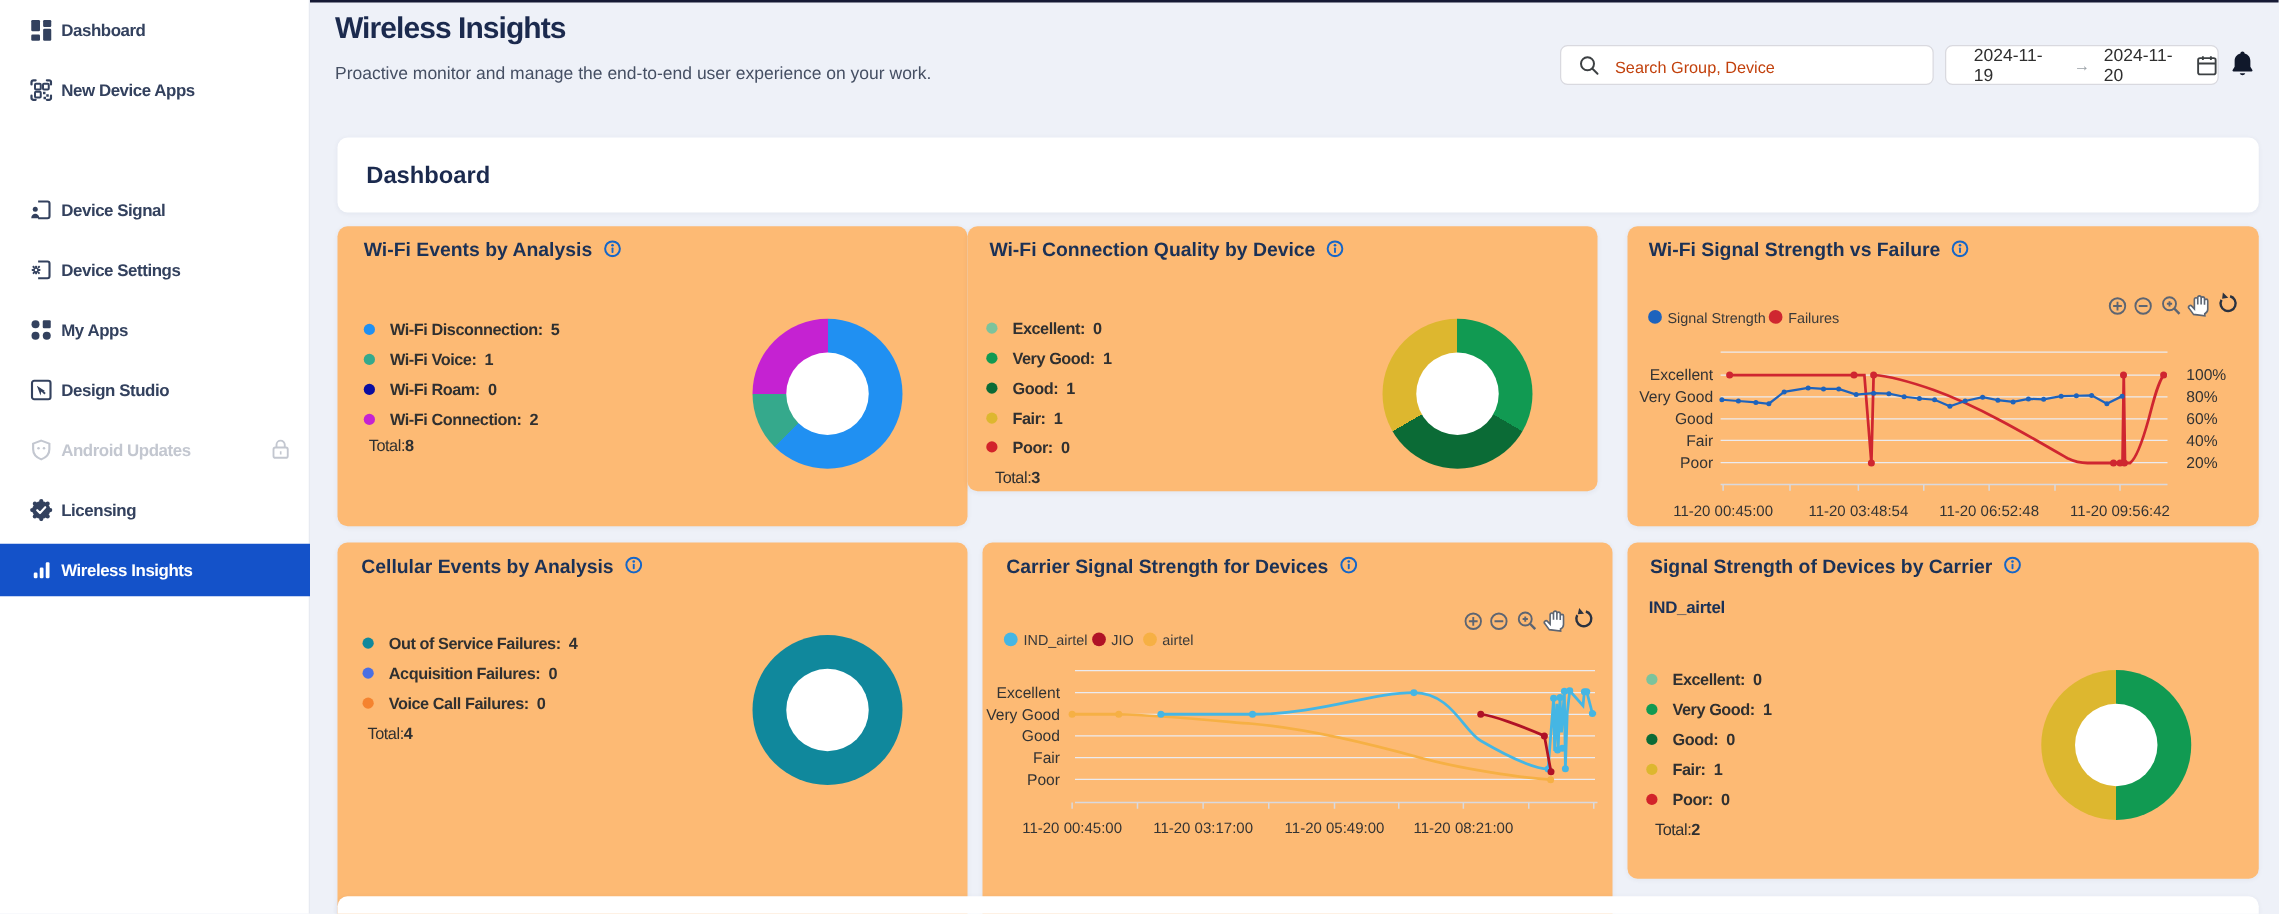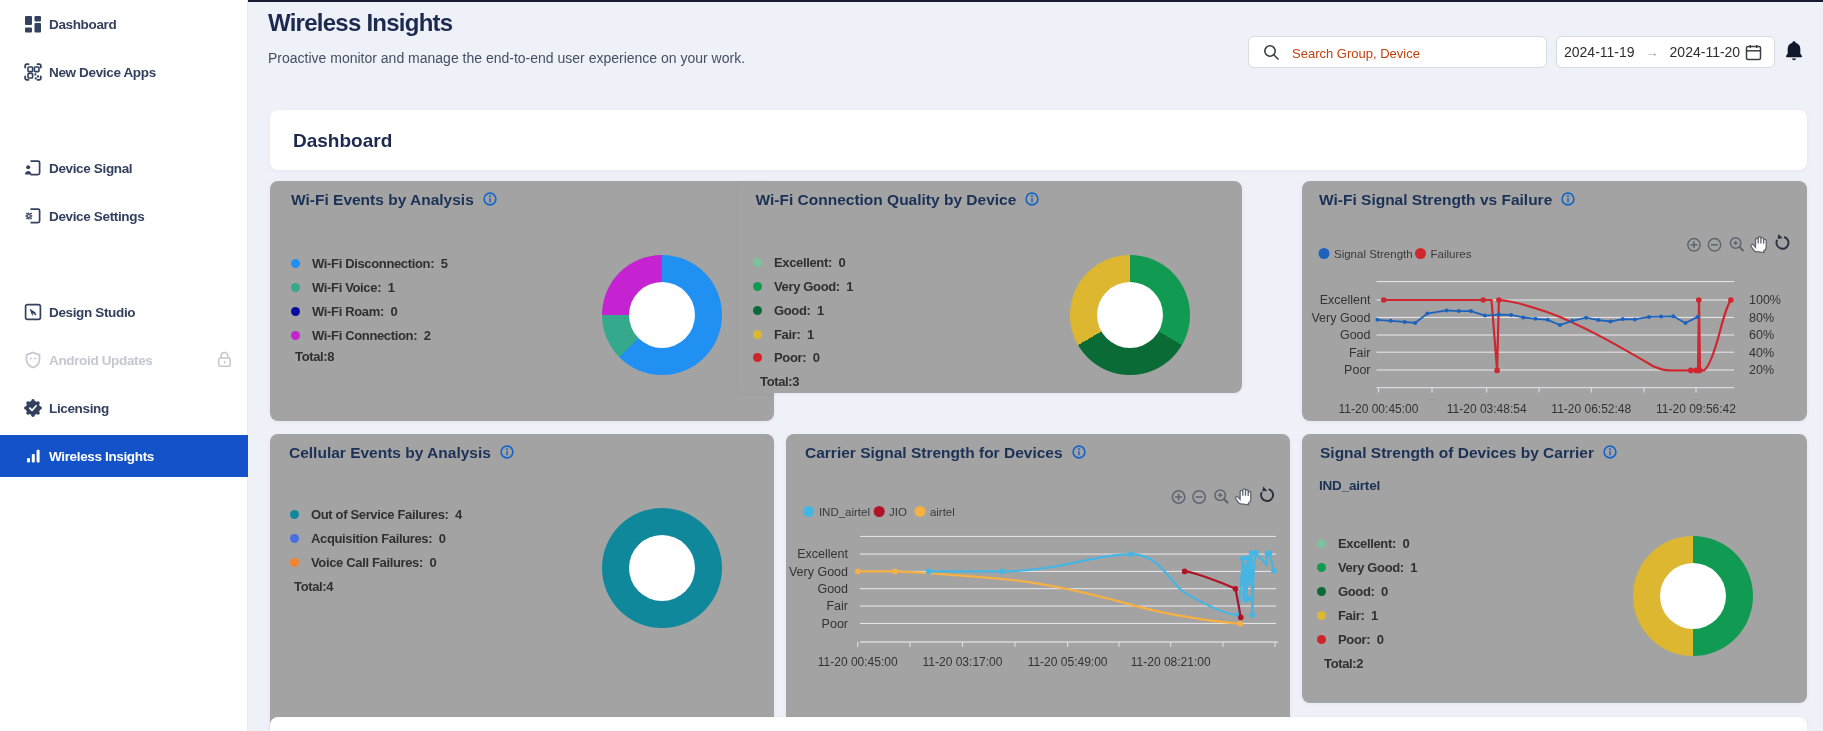--- a/index.html
+++ b/index.html
@@ -14,31 +14,31 @@
 .mi.active{background:#1452c9;color:#fff;height:42px}
 .mi.dis{color:#c3c7d0}
 .lock{position:absolute;left:217px;top:15px;width:15px;height:17px}
 
 .h1{position:absolute;left:268px;top:9px;font-size:24px;letter-spacing:-0.75px;font-weight:bold;color:#1b2a4e}
 .sub{position:absolute;left:268px;top:50px;font-size:14px;color:#454f63}
 .search{position:absolute;left:1248px;top:36px;width:299px;height:32px;background:#fff;border:1px solid #d9d9df;border-radius:6px}
 .search .ph{position:absolute;left:43px;top:9px;font-size:13px;color:#c2410c}
 .search svg{position:absolute;left:14px;top:7px}
 .datebox{position:absolute;left:1556px;top:36px;width:219px;height:32px;background:#fff;border:1px solid #d9d9df;border-radius:6px;display:flex;align-items:center;font-size:14px;color:#2e2e2e}
-.datebox .d1{margin-left:7px}
+.datebox .d1{margin-left:22px}
 .datebox .ar{margin:0 11px;color:#9aa0a6;font-size:13px}
 .bell{position:absolute;left:1784px;top:40px}
 
 .bar{position:absolute;left:270px;width:1537px;background:#fff;border-radius:8px;box-shadow:0 1px 4px rgba(20,30,70,.05)}
-.card{position:absolute;background:#a3a3a3;border-radius:8px;box-shadow:0 1px 4px rgba(20,30,70,.05)}
+.card{position:absolute;background:#fdba74;border-radius:8px;box-shadow:0 1px 4px rgba(20,30,70,.05)}
 .ctitle{position:absolute;left:21px;top:10px;font-size:15.5px;font-weight:bold;color:#1b3156;white-space:nowrap}
 .info{position:relative;display:inline-block;top:1px;margin-left:9px}
 .leg{position:absolute;font-size:13px;letter-spacing:-0.35px;font-weight:bold;color:#303030;white-space:nowrap}
 .leg i{position:absolute;left:-21.5px;top:3px;width:9px;height:9px;border-radius:50%;font-style:normal}
-.tot{position:absolute;font-size:13px;letter-spacing:-0.35px;font-weight:bold;color:#303030}
+.tot{position:absolute;font-size:13px;letter-spacing:-0.35px;font-weight:normal;color:#303030}
 .donut{position:absolute;width:120px;height:120px;border-radius:50%}
 .donut:after{content:"";position:absolute;left:27px;top:27px;width:66px;height:66px;border-radius:50%;background:#fff}
 svg{display:block}
 </style>
 </head>
 <body>
 <div class="topline"></div>
 
 <div class="side">
   <div class="mi" style="top:0">
@@ -99,20 +99,33 @@
             <rect x="6.3" y="8.2" width="2" height="1.5" rx=".4"></rect>
             <rect x="2" y="5.9" width="2" height="1.5" rx=".4" transform="rotate(45 3 6.6)"></rect>
             <rect x="6" y="10.5" width="2" height="1.5" rx=".4" transform="rotate(45 7 11.2)"></rect>
             <rect x="6" y="5.9" width="2" height="1.5" rx=".4" transform="rotate(-45 7 6.6)"></rect>
             <rect x="2" y="10.5" width="2" height="1.5" rx=".4" transform="rotate(-45 3 11.2)"></rect>
           </g>
           <circle cx="4.8" cy="9" r="1" fill="#fff"></circle>
         </svg>
       </span>
       <span class="tx">Device Settings</span>
+    </div>
+  <div class="mi" style="top:240px">
+      <span class="ic">
+        <svg width="18" height="18">
+          <g fill="#33415e">
+            <circle cx="4.4" cy="4.4" r="3.2"></circle>
+            <rect x="10.2" y="1.2" width="6.4" height="6.4" rx="1"></rect>
+            <circle cx="4.4" cy="13.6" r="3.2"></circle>
+            <circle cx="13.4" cy="13.6" r="3.2"></circle>
+          </g>
+        </svg>
+      </span>
+      <span class="tx">My Apps</span>
     </div>
   <div class="mi" style="top:288px">
       <span class="ic">
         <svg width="18" height="18">
           <rect x="1.6" y="1.6" width="14.8" height="14.8" rx="1.8" fill="none" stroke="#33415e" stroke-width="1.7"></rect>
           <path d="M5.5 5.5 l6.5 4.2 -3 .6 -.6 3 z" fill="#33415e"></path>
           <line x1="9.5" y1="9.5" x2="12" y2="12" stroke="#33415e" stroke-width="1.5"></line>
         </svg>
       </span>
       <span class="tx">Design Studio</span>
@@ -209,21 +222,21 @@
           <rect x="6.25" y="6" width="1.5" height="4.4" rx=".65" fill="#1566c8"></rect>
         </svg></span></div>
   <div class="leg" style="left:42px;top:75px"><i style="background:#2090f2"></i>Wi-Fi Disconnection:&nbsp; 5</div>
   <div class="leg" style="left:42px;top:99px"><i style="background:#35a98c"></i>Wi-Fi Voice:&nbsp; 1</div>
   <div class="leg" style="left:42px;top:123px"><i style="background:#0b0da0"></i>Wi-Fi Roam:&nbsp; 0</div>
   <div class="leg" style="left:42px;top:147px"><i style="background:#c522d2"></i>Wi-Fi Connection:&nbsp; 2</div>
   <div class="tot" style="left:25px;top:168px">Total:<b>8</b></div>
   <div class="donut" style="left:332px;top:74px;background:conic-gradient(#2090f2 0 225deg,#35a98c 225deg 270deg,#c522d2 270deg 360deg)"></div>
 </div>
 
-<div class="card" style="left:738px;top:181px;width:504px;height:212px">
+<div class="card" style="left:774px;top:181px;width:504px;height:212px">
   <div class="ctitle" style="left:17.5px">Wi-Fi Connection Quality by Device<span class="info"><svg width="14" height="14">
           <circle cx="7" cy="7" r="5.9" fill="none" stroke="#1566c8" stroke-width="1.6"></circle>
           <circle cx="7" cy="4.2" r="1.05" fill="#1566c8"></circle>
           <rect x="6.25" y="6" width="1.5" height="4.4" rx=".65" fill="#1566c8"></rect>
         </svg></span></div>
   <div class="leg" style="left:36px;top:74px"><i style="background:#7cc39c"></i>Excellent:&nbsp; 0</div>
   <div class="leg" style="left:36px;top:98px"><i style="background:#119a52"></i>Very Good:&nbsp; 1</div>
   <div class="leg" style="left:36px;top:122px"><i style="background:#0b6b36"></i>Good:&nbsp; 1</div>
   <div class="leg" style="left:36px;top:146px"><i style="background:#ddb72f"></i>Fair:&nbsp; 1</div>
   <div class="leg" style="left:36px;top:169px"><i style="background:#d2232a"></i>Poor:&nbsp; 0</div>

